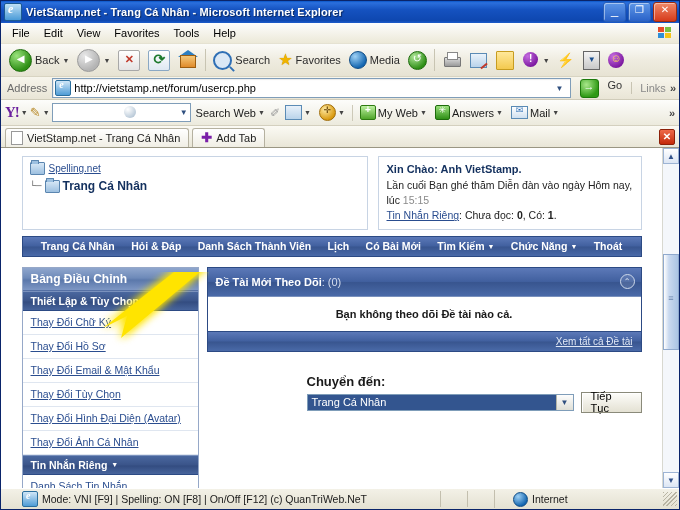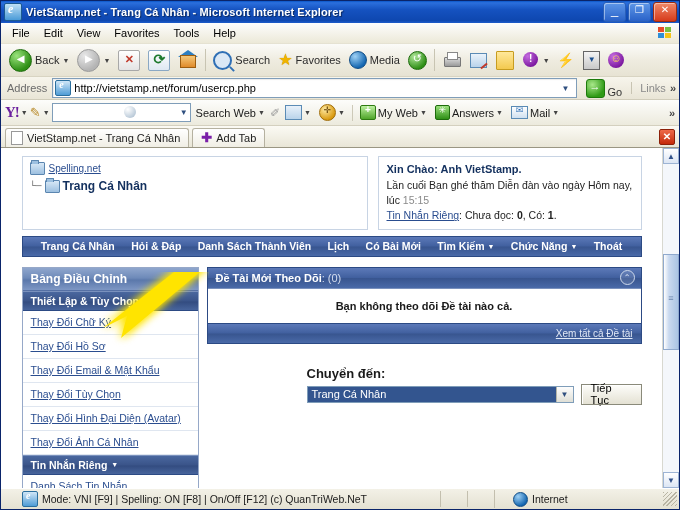--- a/index.html
+++ b/index.html
@@ -196,21 +196,21 @@
     background: linear-gradient(to bottom,#cfe6f7,#4f9cd6);
     border: 1px solid #2b6f9e; border-radius: 2px; position:relative; flex:0 0 auto;
   }
   .addr-ie-ic:after{content:"e";position:absolute;left:3px;top:-2px;font-size:10px;font-style:italic;font-weight:bold;color:#fff;font-family:"Liberation Serif",serif;}
   .addr-text { font-size: 11px; color: #000; flex: 1 1 auto; white-space: nowrap; overflow: hidden;}
   .addr-drop {
     width: 16px; height: 16px; display:flex; align-items:center; justify-content:center;
     color:#2f4f7f; font-size: 8px; flex: 0 0 auto;
   }
   .go-btn {
-    display: flex; align-items: flex-end; gap: 3px; margin-left: 5px; padding: 0 4px;
+    display: flex; align-items: flex-start; gap: 9px; margin-left: 5px; padding: 0 4px;
     font-size: 11px; color: #333; white-space: nowrap;
   }
   .go-circ {
     width: 17px;height:17px;border-radius:3px;
     background: radial-gradient(circle at 32% 28%, #a9e88a, #2f9a16 72%);
     border:1px solid #1d7a0c; position:relative;
   }
   .go-circ:after{content:"→";position:absolute;left:0;right:0;text-align:center;color:#fff;font-size:11px;top:0px;}
   .links-lbl { color:#8a8a8a; font-size:11px; padding-left:8px; border-left:1px solid #c8c4b2; margin-left:5px;}
   .chev2 { color:#444; font-size:11px; padding-left:4px; font-weight:bold;}
@@ -373,21 +373,21 @@
     display:flex; align-items:center; padding-left:8px;
     border-bottom: 1px solid #dfe6f0;
     background:#ffffff;
   }
   .side-link a { color:#2a4d8f; font-size:10.5px; text-decoration:underline; }
 
   
   .main { flex: 1 1 auto; }
   .panel { border:1px solid #2c4a84; background:#fff; }
   .panel-hd {
-    height: 20px;
+    height: 28px;
     background: linear-gradient(to bottom,#5c79b8 0%,#41609f 48%,#38558f 52%,#4a6aa8 100%);
     display:flex;align-items:center;justify-content:space-between;
     padding: 0 6px 0 8px;
   }
   .panel-hd-t { color:#fff; font-weight:bold; font-size:11px; }
   .panel-hd-t .cnt { font-weight:normal; color:#d4ddee; }
   .collapse-ic {
     width:13px;height:13px;border-radius:50%;
     border:1px solid #cdd8ea; color:#e8eef8; font-size:8px;
     display:flex;align-items:center;justify-content:center;

